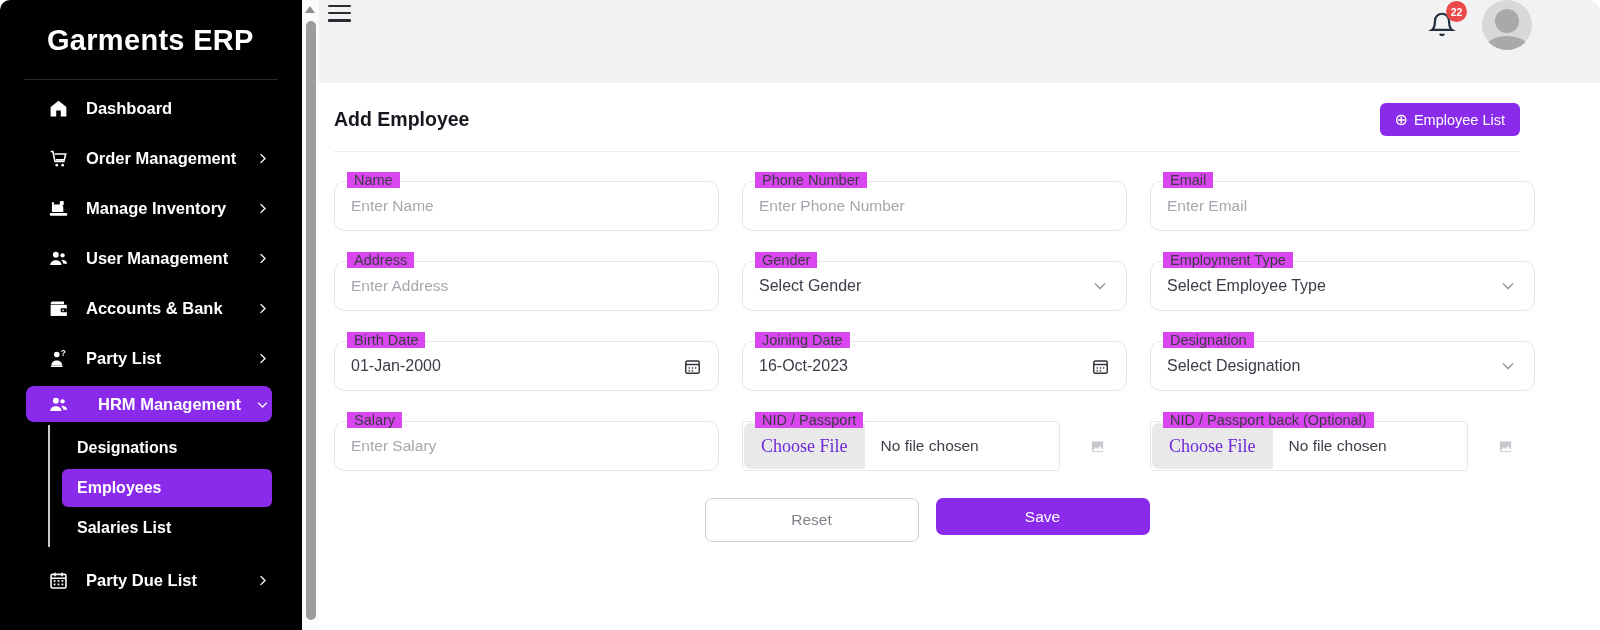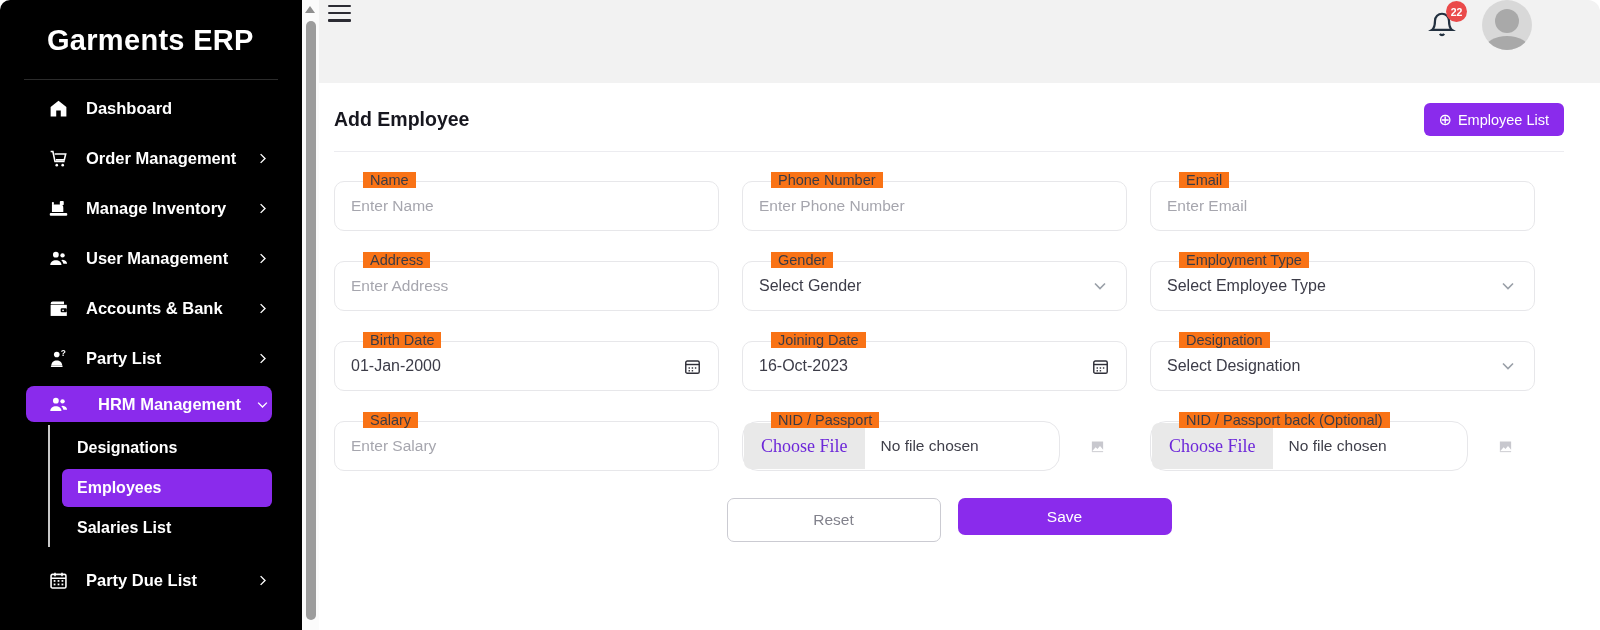--- a/index.html
+++ b/index.html
@@ -29,39 +29,39 @@
   .topbar { height:83px; background:#f2f2f2; border-top-right-radius:12px; display:flex; align-items:flex-start; padding:0 68px 0 9px; }
   .hamburger { width:23px; cursor:pointer; }
   .hamburger div { height:2.6px; background:#2b2b33; margin:4.6px 0; border-radius:1px; }
   .top-right { margin-left:auto; display:flex; align-items:center; gap:26px; }
   .bell-wrap { position:relative; width:28px; height:30px; cursor:pointer; }
   .badge { position:absolute; top:-9px; right:-11px; min-width:21px; height:21px; border-radius:11px; background:var(--badge); color:#fff; font-size:10.5px; font-weight:bold; display:flex; align-items:center; justify-content:center; }
   .avatar { width:50px; height:50px; border-radius:50%; background:#d8d8d8; overflow:hidden; position:relative; cursor:pointer; }
   .avatar .head { position:absolute; left:13px; top:9px; width:24px; height:24px; border-radius:50%; background:#a9a9a9; }
   .avatar .body { position:absolute; left:3px; top:36px; width:44px; height:26px; border-radius:50%; background:#a9a9a9; }
 
-  .content { padding:20px 36px 0 15px; }
+  .content { padding:20px 80px 0 15px; }
   .page-head { display:flex; align-items:center; justify-content:space-between; }
   .page-title { font-size:19.5px; font-weight:bold; color:#17171f; }
   .btn-accent { display:flex; align-items:center; gap:6px; height:33px; padding:0 15px; background:var(--accent); color:#fff; border:none; border-radius:6px; font-size:14.5px; font-family:inherit; cursor:pointer; }
   .plus-ic { font-size:16px; line-height:1; }
   .head-divider { margin-top:15px; height:1px; background:#ececf0; }
 
   .form-grid { margin-top:29px; display:grid; grid-template-columns:385px 385px 385px; column-gap:23px; row-gap:30px; }
   .fieldbox { position:relative; height:50px; border:1px solid #e7e7ea; border-radius:10px; background:#fff; display:flex; align-items:center; padding:0 16px; }
-  .flabel { position:absolute; top:-10px; left:28px; background:#f97316; padding:0 7px; font-size:14.5px; color:#3b3b44; white-space:nowrap; }
+  .flabel { position:absolute; top:-10px; left:12px; background:#d946ef; padding:0 7px; font-size:14.5px; color:#3b3b44; white-space:nowrap; }
   .fieldbox input { border:none; outline:none; width:100%; font-size:15.5px; color:#3f3f4a; background:transparent; font-family:inherit; }
   .fieldbox input::placeholder { color:#a6a6ae; }
   .fvalue { font-size:16px; color:#3c3c48; }
   .chev, .cal { margin-left:auto; display:inline-flex; }
   .chev svg { width:20px; height:20px; }
   .cal svg { width:19px; height:19px; }
 
   .filecell { display:flex; align-items:center; }
-  .filebox { width:318px; padding:0; border-radius:16px; flex:0 0 318px; }
+  .filebox { width:318px; padding:0; border-radius:4px; flex:0 0 318px; }
   .file-btn { height:46px; margin-left:1px; padding:0 17px; background:#e9e9e9; border:none; border-radius:7px 0 0 7px; font-size:18px; color:#6d28d9; font-family:Liberation Serif, serif; cursor:pointer; }
   .file-status { margin-left:16px; font-size:15.5px; color:#3f3f4a; }
   .imgicon { margin-left:auto; margin-right:22px; display:inline-flex; opacity:.85; }
 
   .btn-row { margin-top:27px; display:flex; justify-content:center; gap:17px; padding-bottom:30px; }
   .btn-reset { width:214px; height:44px; background:#fff; border:1px solid #cbcbd2; border-radius:7px; color:#82828c; font-size:15.5px; font-family:inherit; cursor:pointer; }
   .btn-save { width:214px; height:37px; background:var(--accent); border:none; border-radius:7px; color:#fff; font-size:15.5px; font-family:inherit; cursor:pointer; }
 </style>
 </head>
 <body>

